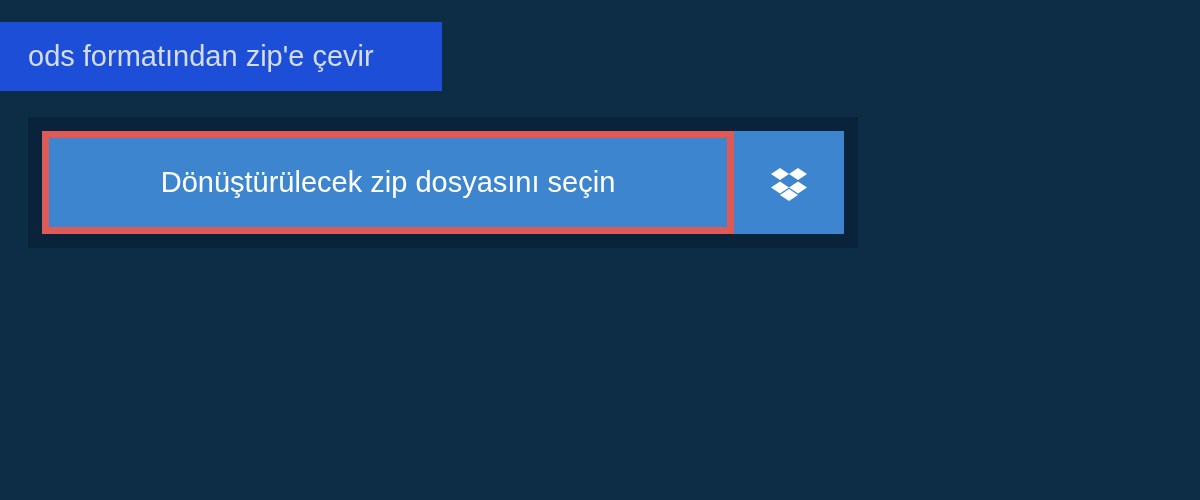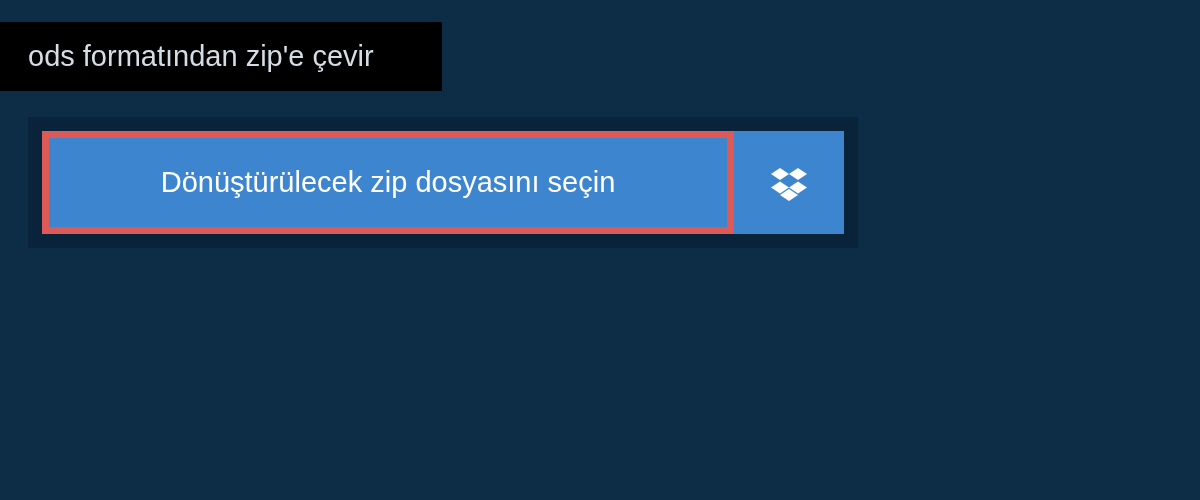--- a/index.html
+++ b/index.html
@@ -8,21 +8,21 @@
       box-sizing: border-box;
     }
     body {
       width: 1200px;
       height: 500px;
       background: #0d2d47;
       font-family: Arial, Helvetica, sans-serif;
       overflow: hidden;
     }
     .header {
-      background: #000000;
+      background: #1d4ed8;
       padding: 18px 28px;
       margin-top: 22px;
       margin-left: 0;
       width: 442px;
     }
     .header-title {
       color: #d5dde4;
       font-size: 29px;
       font-weight: 400;
     }

